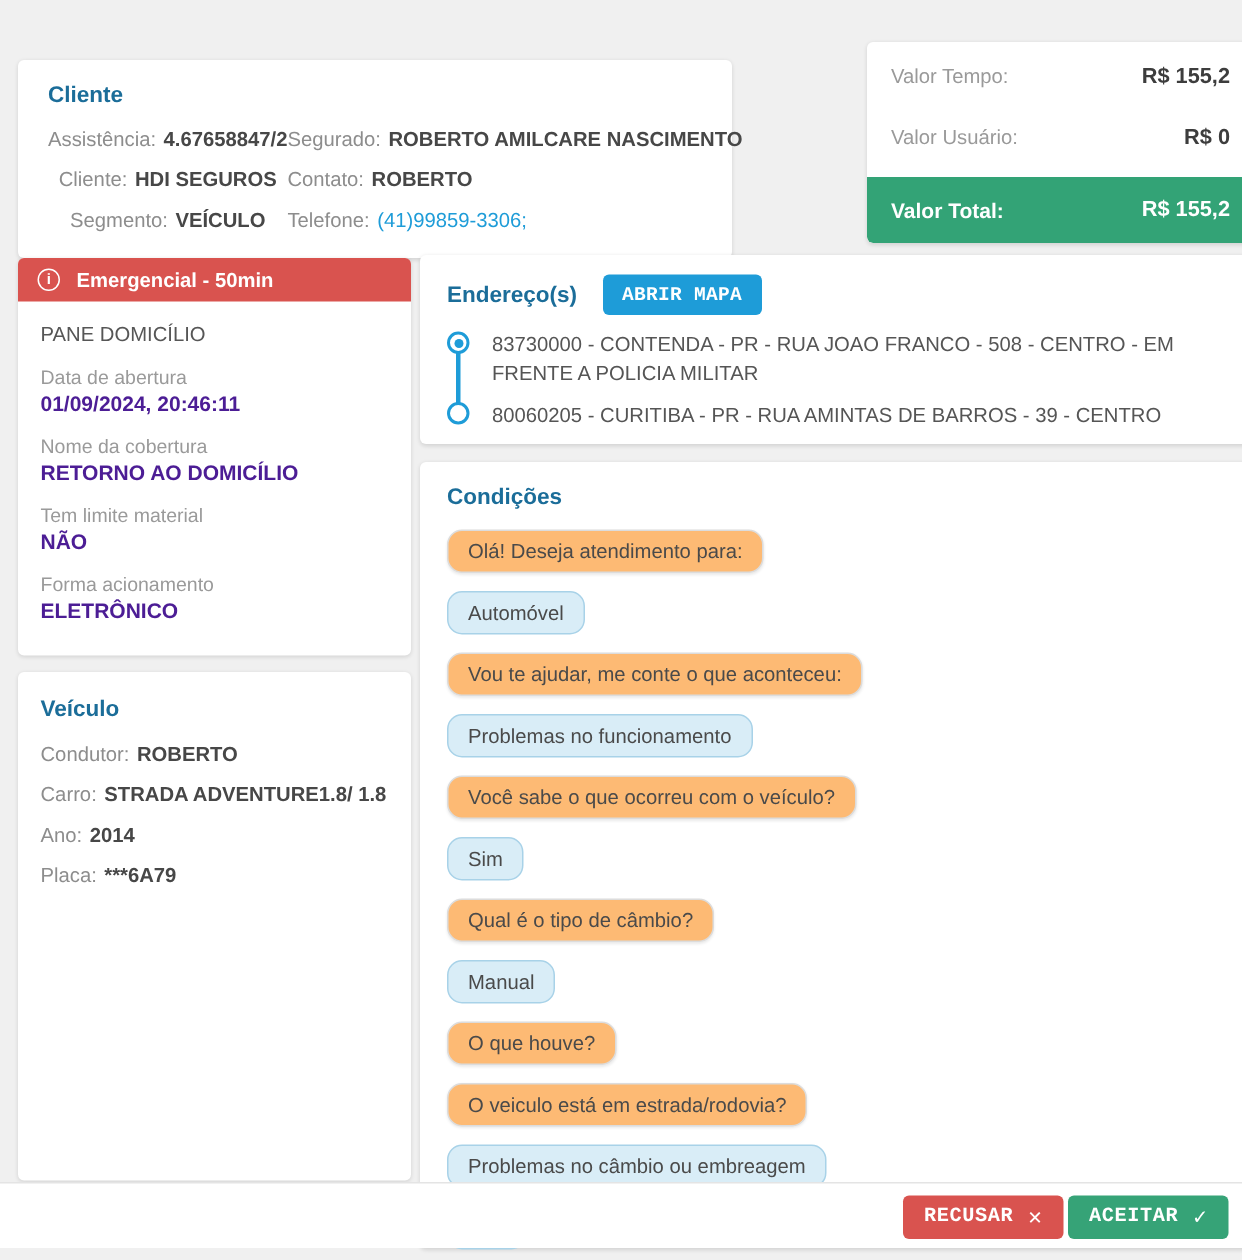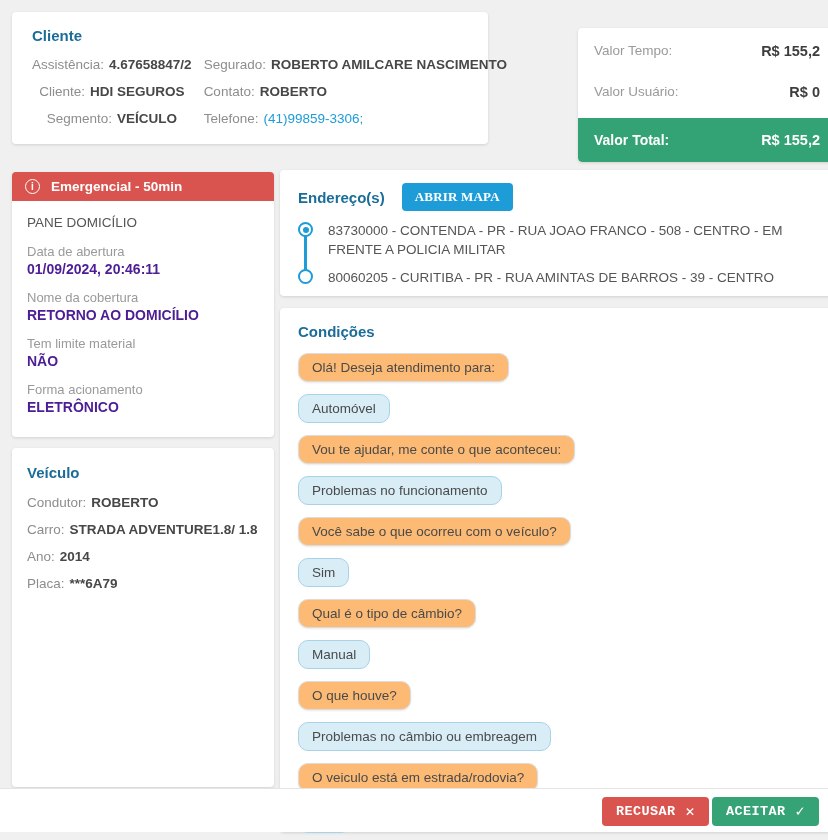--- a/index.html
+++ b/index.html
@@ -14,24 +14,24 @@
   }
   .card {
     position:absolute;
     background:#fff;
     border-radius:4px;
     box-shadow:0 1px 3px rgba(0,0,0,.13);
   }
   .card-title { color:#1b6d99; font-weight:bold; font-size:15px; }
 
   
-  #client-card { left:12px; top:12px; width:476px; height:132px; padding:15px 20px; }
+  #client-card { left:12px; top:40px; width:476px; height:132px; padding:15px 20px; }
   #client-card .cols { display:flex; margin-top:13px; }
   #client-card .col-l { width:47%;text-align:center; }
-  #client-card .col-r { flex:1;margin-left:12px; }
+  #client-card .col-r { flex:1; }
   .field { font-size:13.5px; margin-bottom:12px; white-space:nowrap; }
   .f-label { color:#8d8d8d; }
   .f-value { color:#474747; font-weight:bold; margin-left:5px; }
   .f-value.link { color:#1e9cd8; font-weight:normal; cursor:pointer; }
 
   
   #valor-card { left:578px; top:28px; width:262px; height:134px; overflow:hidden; }
   .valor-row { display:flex; justify-content:space-between; align-items:center;
                padding:0 20px 0 16px; height:37px; margin-top:4px; font-size:13.5px; }
   .vr-label { color:#9a9a9a; }
@@ -58,21 +58,21 @@
 
   
   #vehicle-card { left:12px; top:448px; width:262px; height:339px; padding:16px 15px; }
   #vehicle-card .fields { margin-top:14px; }
 
   
   #addresses-card { left:280px; top:170px; width:556px; height:126px; padding:13px 18px; }
   .addr-header { display:flex; align-items:center; gap:17px; }
   .map-btn { background:#1e9cd8; color:#fff; font-weight:bold; font-size:13px;
              padding:6px 13px; border-radius:4px; border:none; cursor:pointer;
-             font-family:Liberation Serif, serif; letter-spacing:.2px; }
+             font-family:Liberation Mono, monospace; letter-spacing:.2px; }
   .addr-list { position:relative; margin-top:10px; }
   .route-line { position:absolute; left:6px; top:10px; bottom:9px; width:3px; background:#1e9cd8; }
   .addr-row { display:flex; gap:15px; margin-bottom:9px; }
   .radio { width:15px; height:15px; border:2px solid #1e9cd8; border-radius:50%;
            background:#fff; flex:0 0 auto; position:relative; z-index:1; margin-top:1px;
            cursor:pointer; }
   .radio.filled::after { content:""; position:absolute; inset:2.5px;
                          background:#1e9cd8; border-radius:50%; }
   .addr-text { font-size:13.5px; color:#555; line-height:19px; max-width:478px; }
 
@@ -193,22 +193,22 @@
   <div class="bubbles" id="bubbles">
       <div class="bubble q">Olá! Deseja atendimento para:</div>
       <div class="bubble a">Automóvel</div>
       <div class="bubble q">Vou te ajudar, me conte o que aconteceu:</div>
       <div class="bubble a">Problemas no funcionamento</div>
       <div class="bubble q">Você sabe o que ocorreu com o veículo?</div>
       <div class="bubble a">Sim</div>
       <div class="bubble q">Qual é o tipo de câmbio?</div>
       <div class="bubble a">Manual</div>
       <div class="bubble q">O que houve?</div>
+      <div class="bubble q">O veiculo está em estrada/rodovia?</div>
       <div class="bubble a">Problemas no câmbio ou embreagem</div>
-      <div class="bubble q">O veiculo está em estrada/rodovia?</div>
       <div class="bubble a">Não</div>
     </div>
 </div>
 
 <div id="footer">
   <button class="footer-btn" id="btn-recusar">
     <span>RECUSAR</span>
     <span class="btn-x">✕</span>
   </button>
   <button class="footer-btn" id="btn-aceitar">

